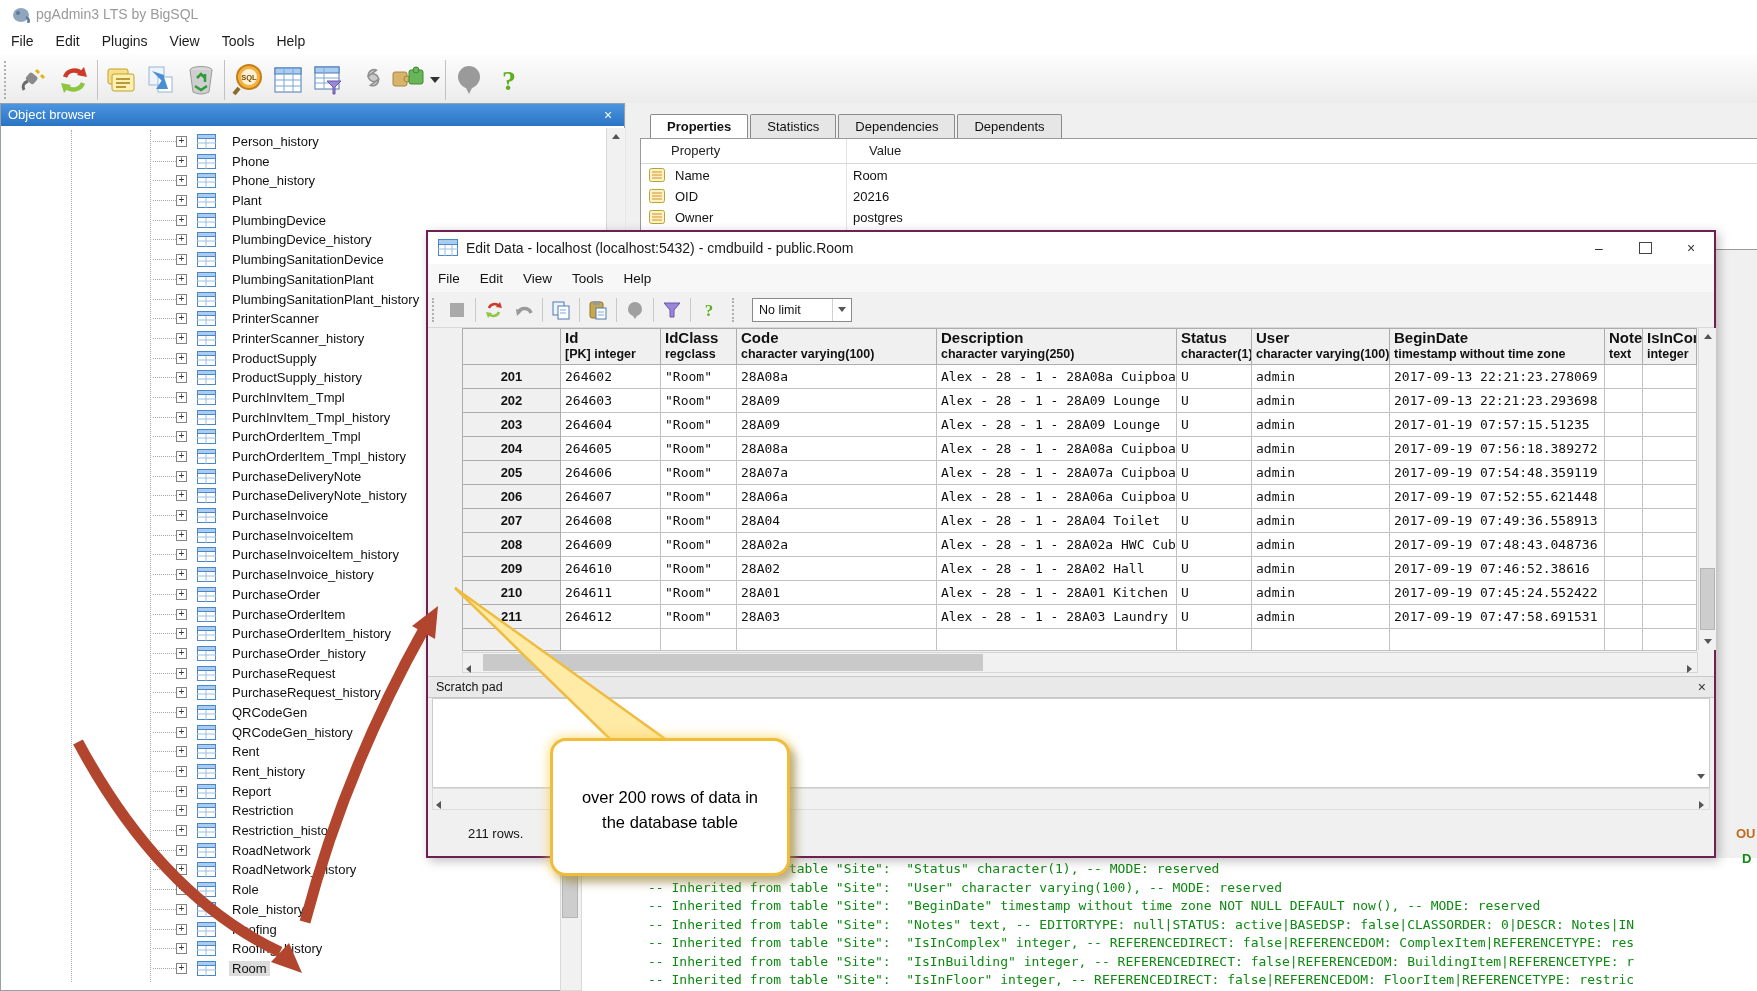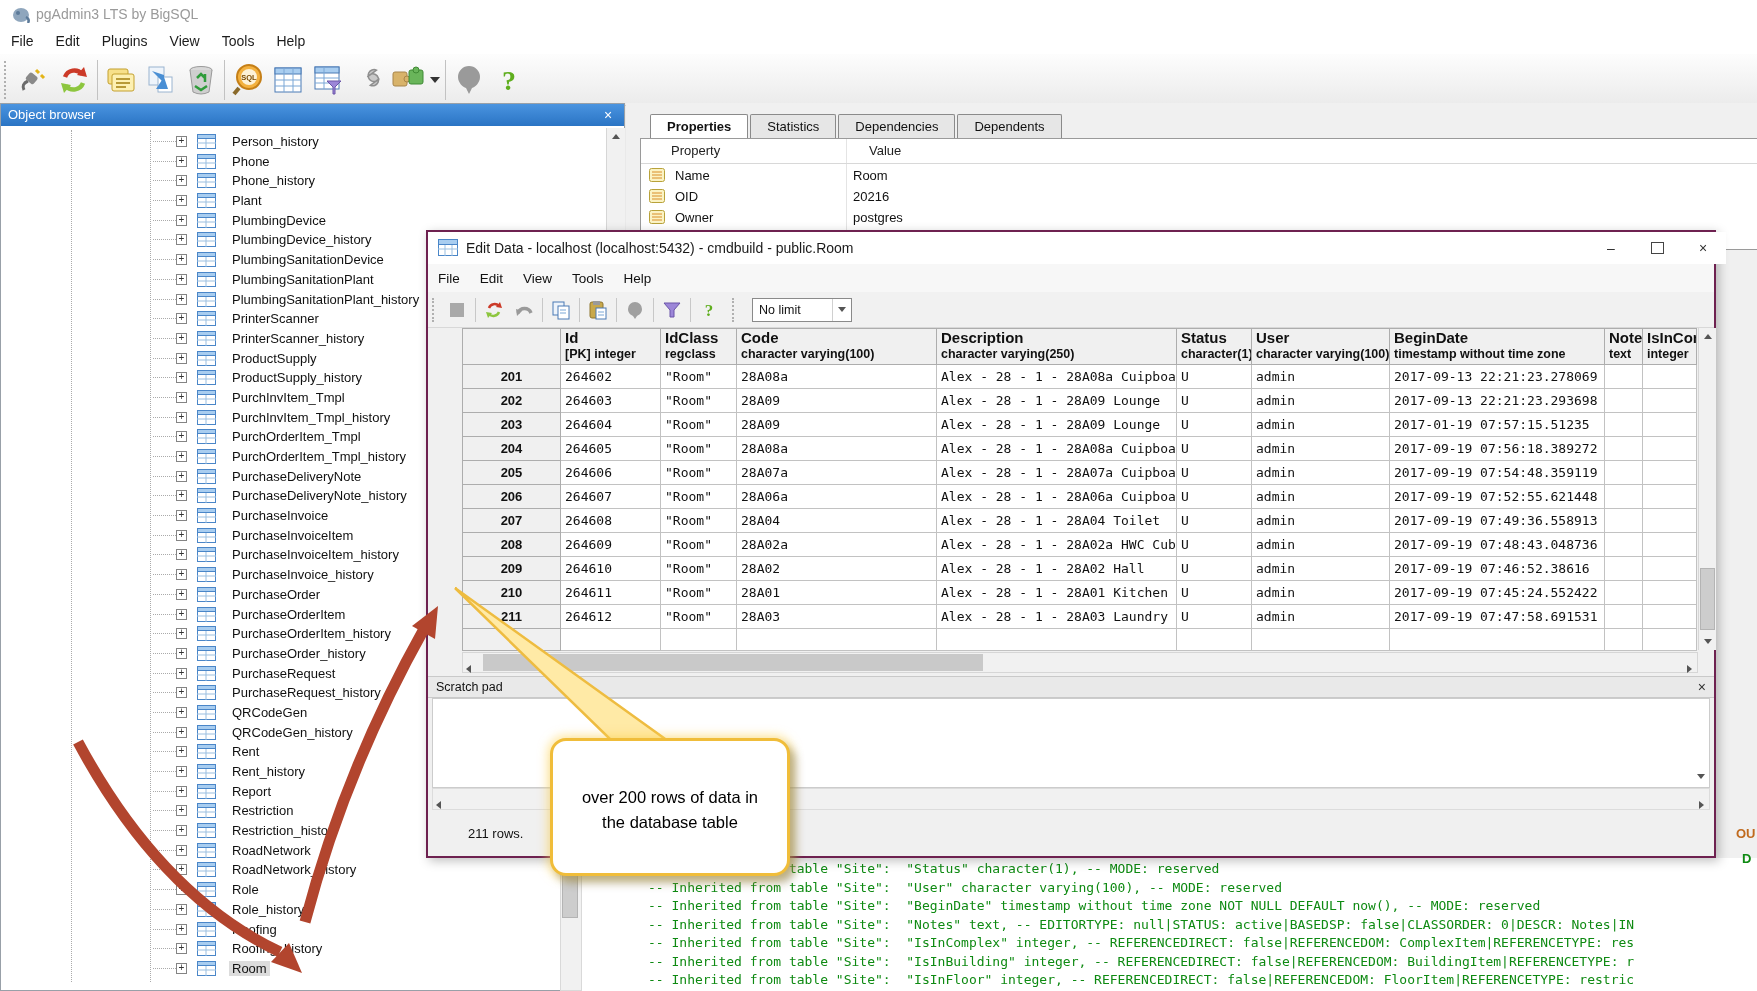--- a/index.html
+++ b/index.html
@@ -55,21 +55,21 @@
   .prophead{position:absolute;left:0;top:0;width:100%;height:24px;border-bottom:1px solid #d8d8d8;font-size:13px;color:#222;}
   .propcolsep{position:absolute;left:205px;top:0;width:1px;height:110px;background:#e4e4e4;}
   .proprow{position:relative;height:21px;font-size:13px;}
   .proprow .pname{position:absolute;left:18px;top:3px;margin-left:16px;}
   .proprow .pval{position:absolute;left:212px;top:3px;}
   .propico{position:absolute;left:8px;top:3px;}
 
   
   .editwin{left:426px;top:230px;width:1290px;height:628px;background:#f0f0f0;border:2px solid #6e2150;
            box-sizing:border-box;box-shadow:3px 3px 10px rgba(0,0,0,.25);}
-  .ewtitle{left:0;top:0;width:100%;height:32px;background:#ffffff;padding-left:12px;}
+  .ewtitle{left:0;top:0;width:100%;height:32px;background:#ffffff;}
   .ewtitletext{left:38px;top:8px;font-size:14px;color:#1a1a1a;white-space:nowrap;}
   .ewctl{top:0;width:46px;height:31px;display:flex;align-items:center;justify-content:center;color:#333;font-size:14px;}
   .ewmenu{left:0;top:32px;width:100%;height:28px;background:#f7f7f7;display:flex;align-items:center;}
   .ewmenu span{padding:0 10px;font-size:13.5px;}
   .ewtoolbar{left:0;top:60px;width:100%;height:36px;background:#f1f1f1;border-bottom:1px solid #d8d8d8;
              display:flex;align-items:center;box-sizing:border-box;}
   .ewico{width:30px;height:28px;display:flex;align-items:center;justify-content:center;}
   .ewsep{width:1px;height:24px;background:#c8c8c8;margin:0 3px;}
   .combo{width:100px;height:24px;background:#fff;border:1px solid #8a8a8a;box-sizing:border-box;position:relative;margin-left:10px;}
   .combo .cval{position:absolute;left:6px;top:4px;font-size:12.5px;}

